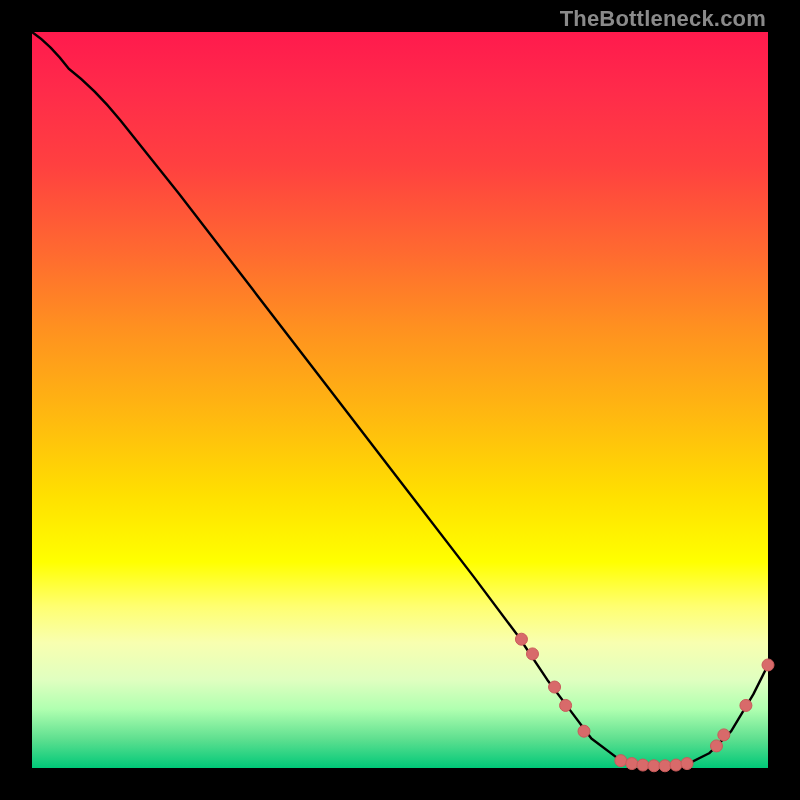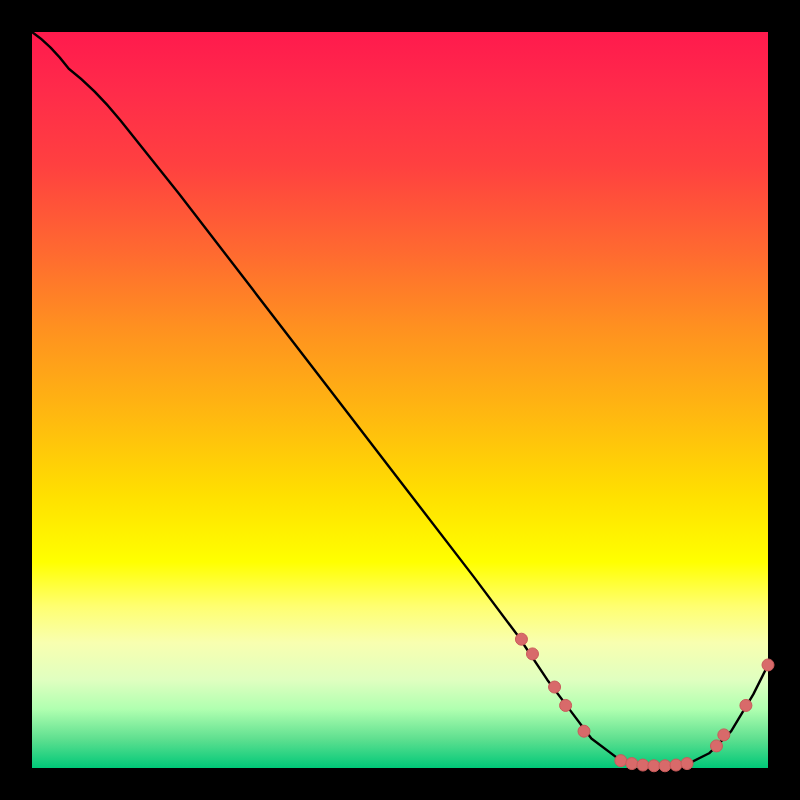--- a/index.html
+++ b/index.html
@@ -62,20 +62,21 @@
     width: 736px;
     height: 736px;
     overflow: visible;
   }
 </style>
 </head>
 <body>
 
 <div class="chart-container">
 
+  <div class="attribution">TheBottleneck.com</div>
 
   <div class="plot-area">
     <div class="gradient-bg"></div>
     <svg class="overlay" viewBox="0 0 736 736">
       <path id="curve-path" fill="none" stroke-width="2.4" stroke-linecap="round" stroke-linejoin="round" d="M 0.00 0.00 Q 18.40 12.40 36.80 36.80 Q 62.56 56.56 88.32 88.32 L 147.20 161.92 L 220.80 257.60 L 294.40 353.28 L 368.00 448.96 L 441.60 544.64 L 485.76 603.52 L 515.20 647.68 L 537.28 677.12 L 559.36 706.56 L 588.80 728.64 L 618.24 736.00 L 647.68 736.00 L 677.12 721.28 L 699.20 699.20 L 721.28 662.40 L 736.00 632.96" stroke="#000000"></path>
       <g id="marker-group">
           <circle cx="489.44" cy="607.20" r="6" fill="#d86a6a" stroke="#c95a5a" stroke-width="1"></circle>
           <circle cx="500.48" cy="621.92" r="6" fill="#d86a6a" stroke="#c95a5a" stroke-width="1"></circle>
           <circle cx="522.56" cy="655.04" r="6" fill="#d86a6a" stroke="#c95a5a" stroke-width="1"></circle>
           <circle cx="533.60" cy="673.44" r="6" fill="#d86a6a" stroke="#c95a5a" stroke-width="1"></circle>

